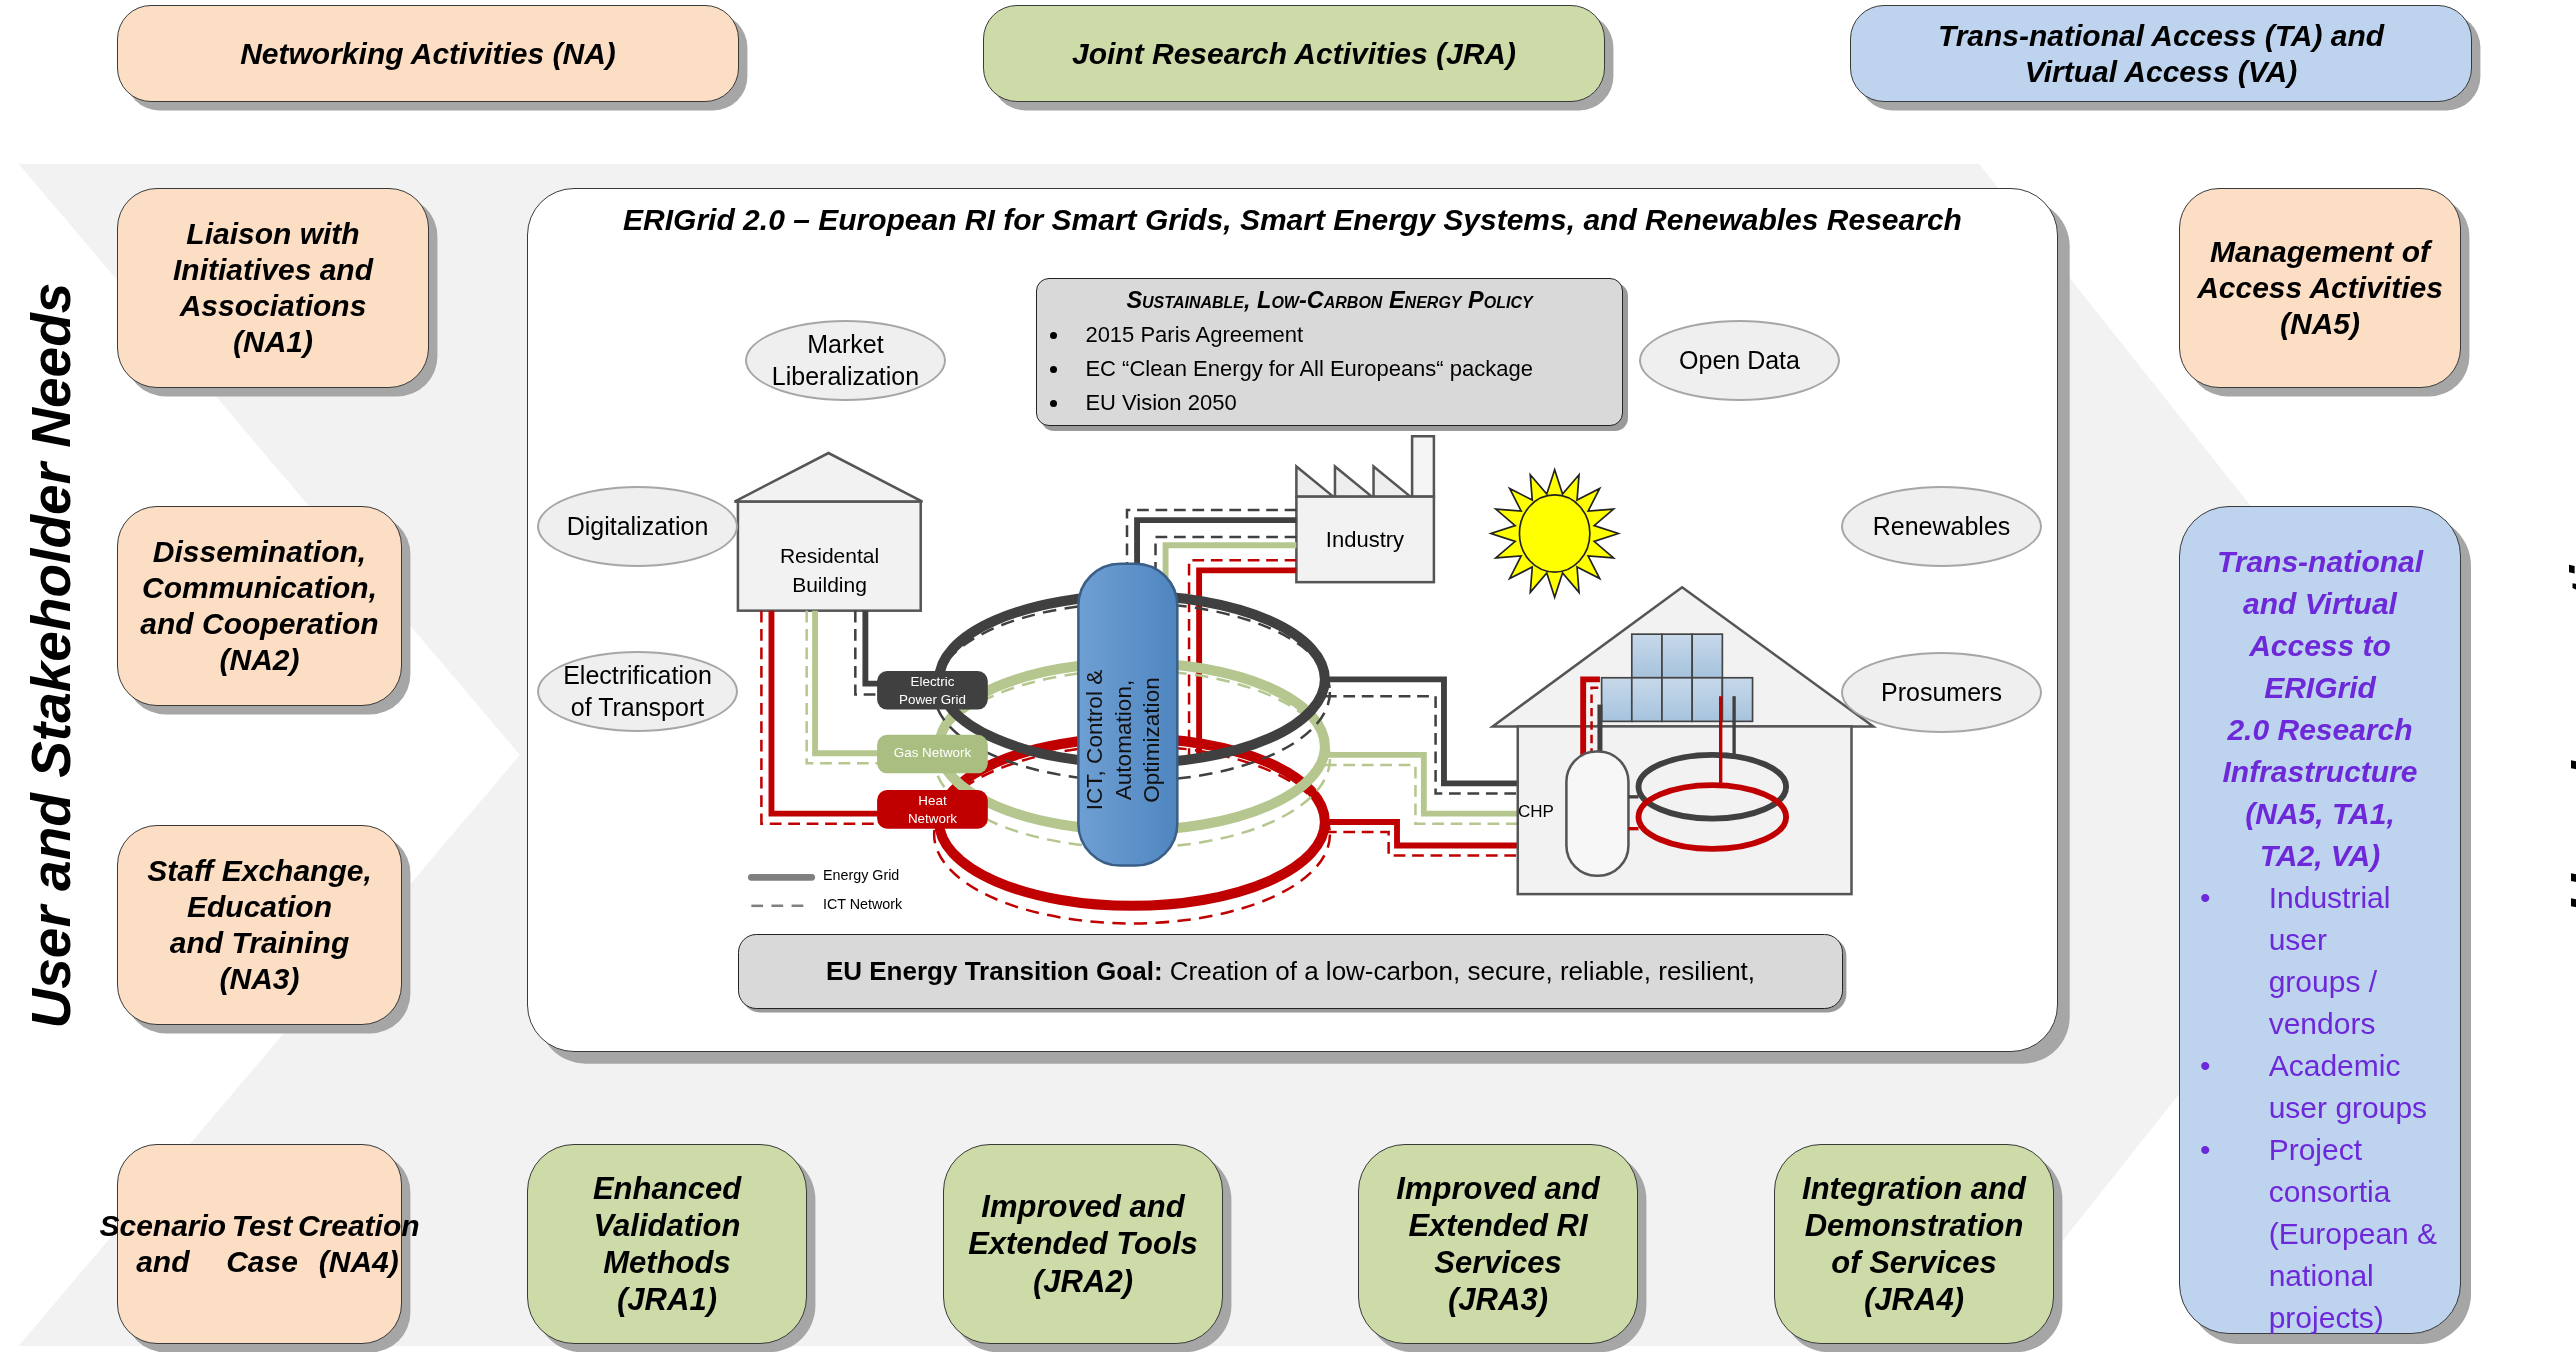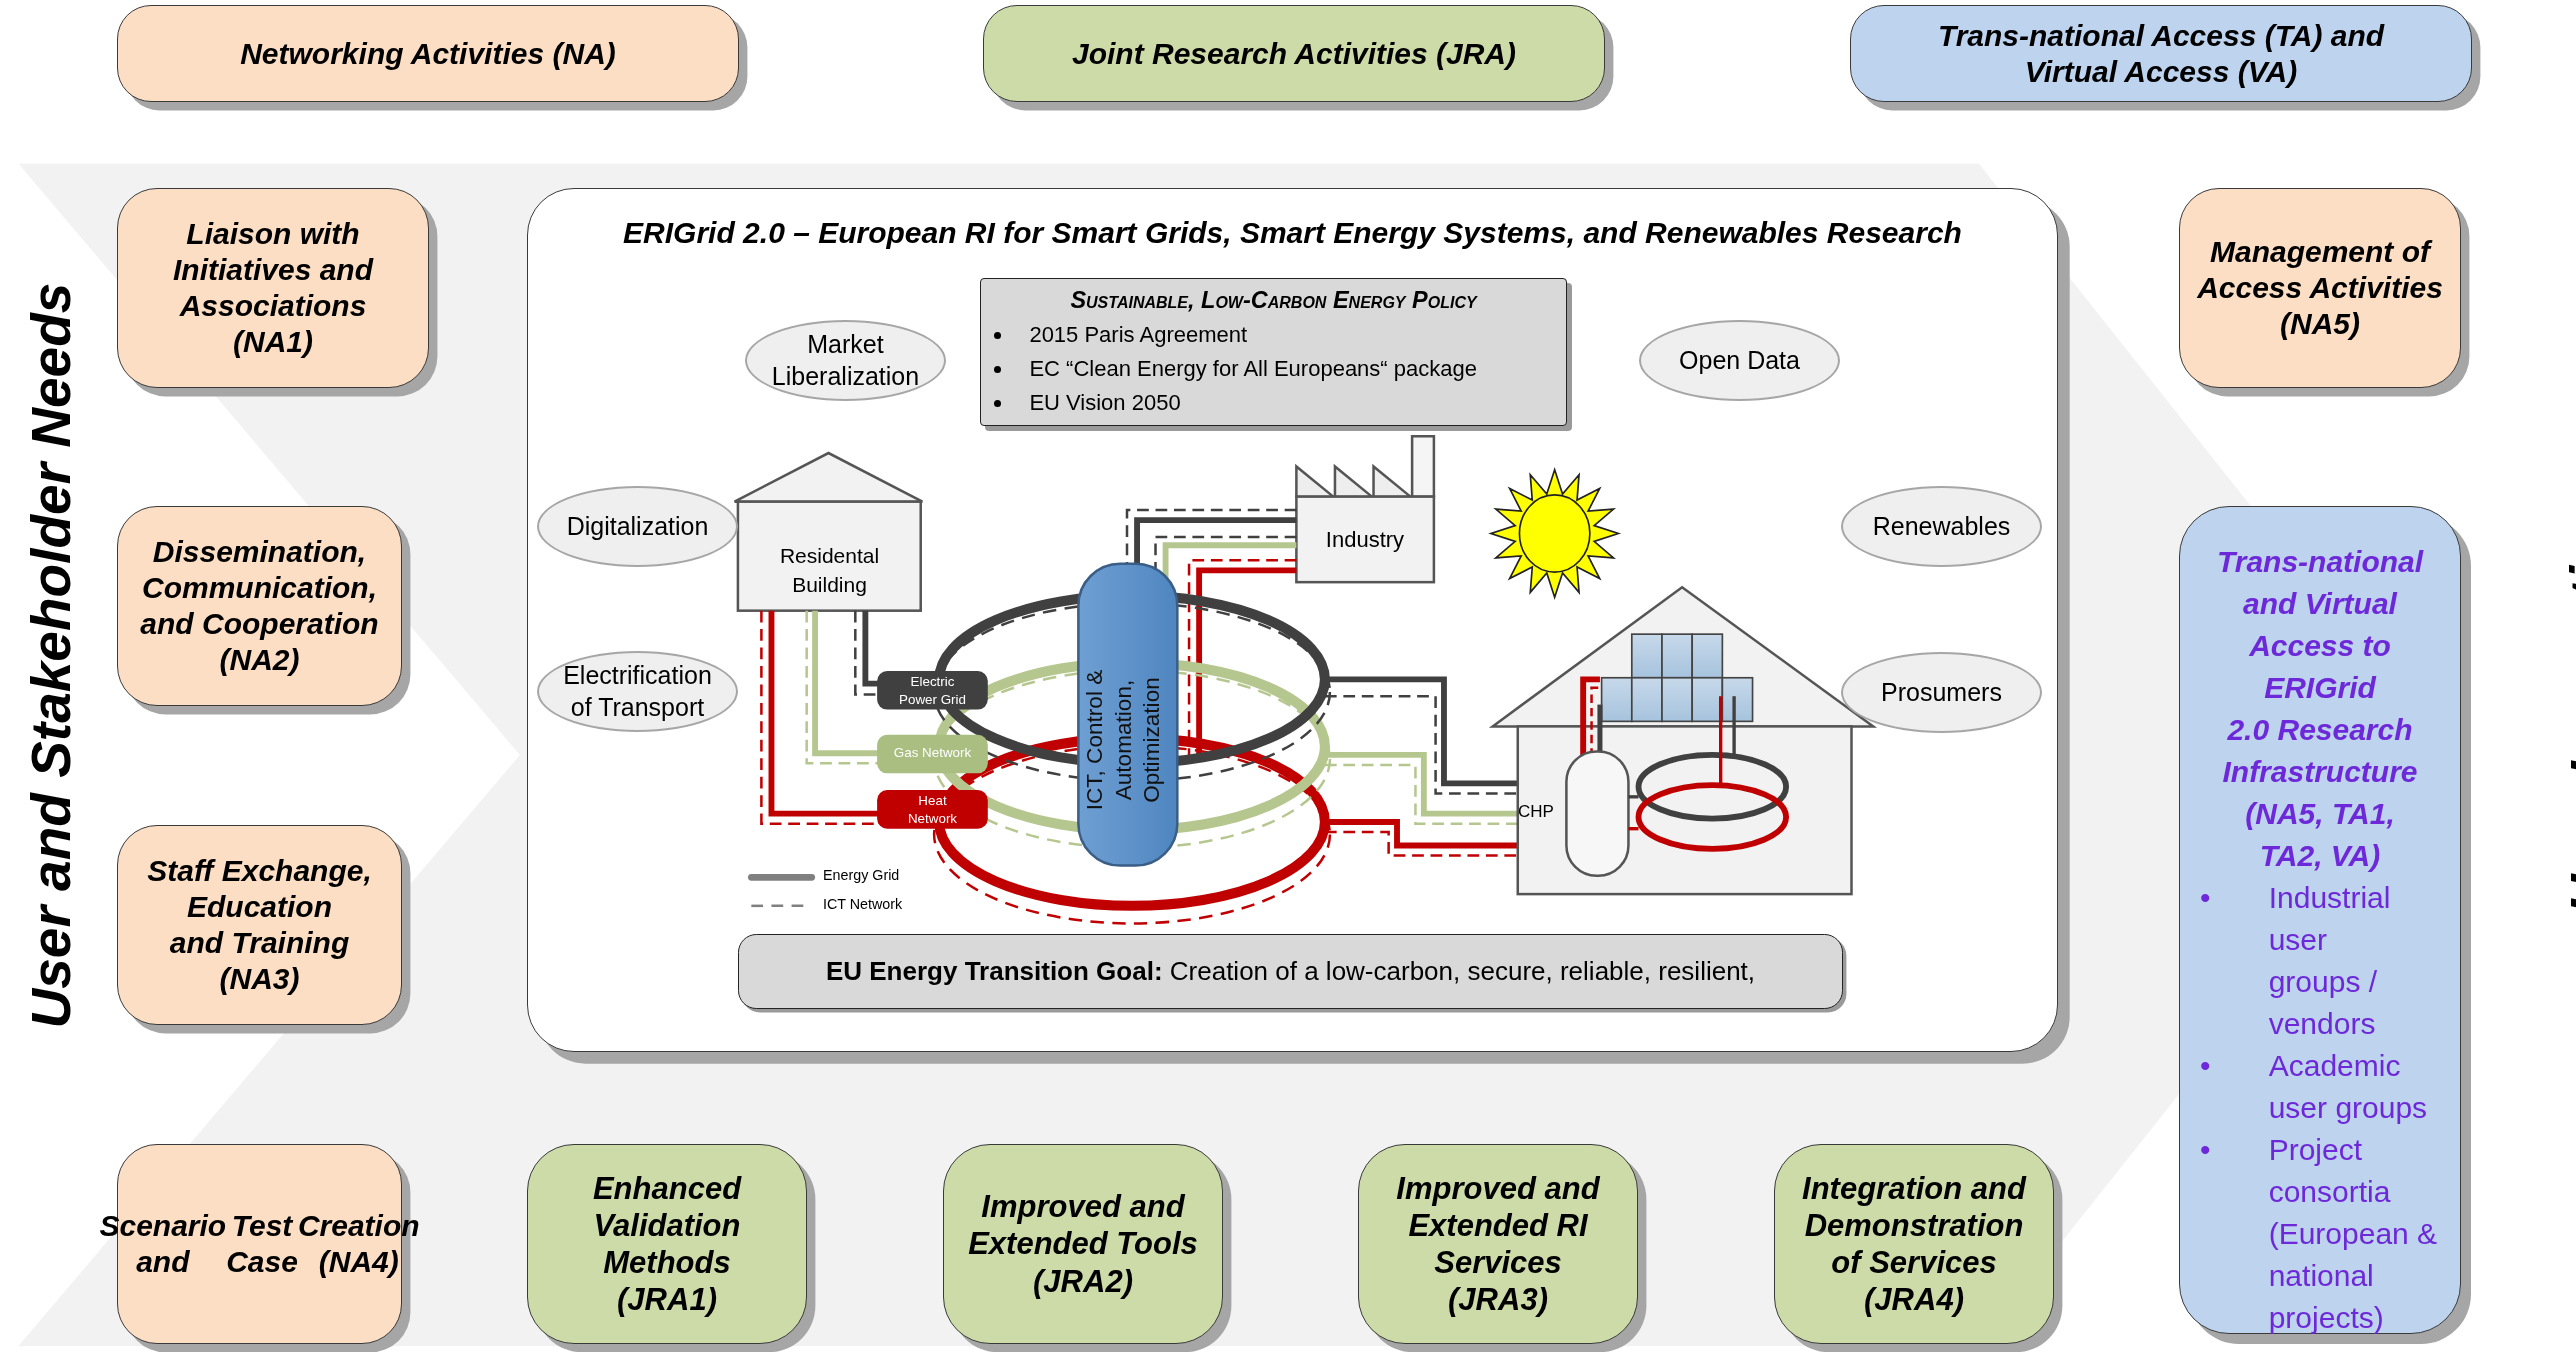--- a/index.html
+++ b/index.html
@@ -21,26 +21,26 @@
   .vert-label {
     position:absolute; font-style:italic; font-weight:bold; font-size:55px; color:#000;
     white-space:nowrap; transform-origin:center center;
   }
   .main-panel {
     position:absolute; left:527px; top:188px; width:1531px; height:864px;
     background:#fff; border:1.7px solid #3a3a3a; border-radius:47px; box-sizing:border-box;
     box-shadow:11.7px 11.7px 0 #a6a6a6;
   }
   .main-title {
-    position:absolute; left:0; right:0; top:27px; text-align:center; font-style:italic; font-weight:bold;
+    position:absolute; left:0; right:0; top:14px; text-align:center; font-style:italic; font-weight:bold;
     font-size:30px; color:#000;
   }
   .policy {
-    position:absolute; left:980px; top:278px; width:587px; height:148px; box-sizing:border-box;
-    background:#d9d9d9; border:1.7px solid #222; border-radius:4px; box-shadow:5px 5px 0 #9a9a9a;
+    position:absolute; left:1036px; top:278px; width:587px; height:148px; box-sizing:border-box;
+    background:#d9d9d9; border:1.7px solid #222; border-radius:13px; box-shadow:5px 5px 0 #9a9a9a;
     padding:8.4px 15px;
   }
   .policy-title { text-align:center; font-weight:bold; font-style:italic; font-size:23.5px; font-variant:small-caps; margin-bottom:3.4px; }
   .policy ul { margin:0; padding-left:18.4px; font-size:22px; line-height:34px; }
   .policy li { padding-left:15px; }
   .oval {
     position:absolute; box-sizing:border-box; background:#efefef; border:2.5px solid #a6a6a6;
     border-radius:50%; display:flex; align-items:center; justify-content:center; text-align:center;
     font-size:25px; line-height:1.25; color:#000;
   }

